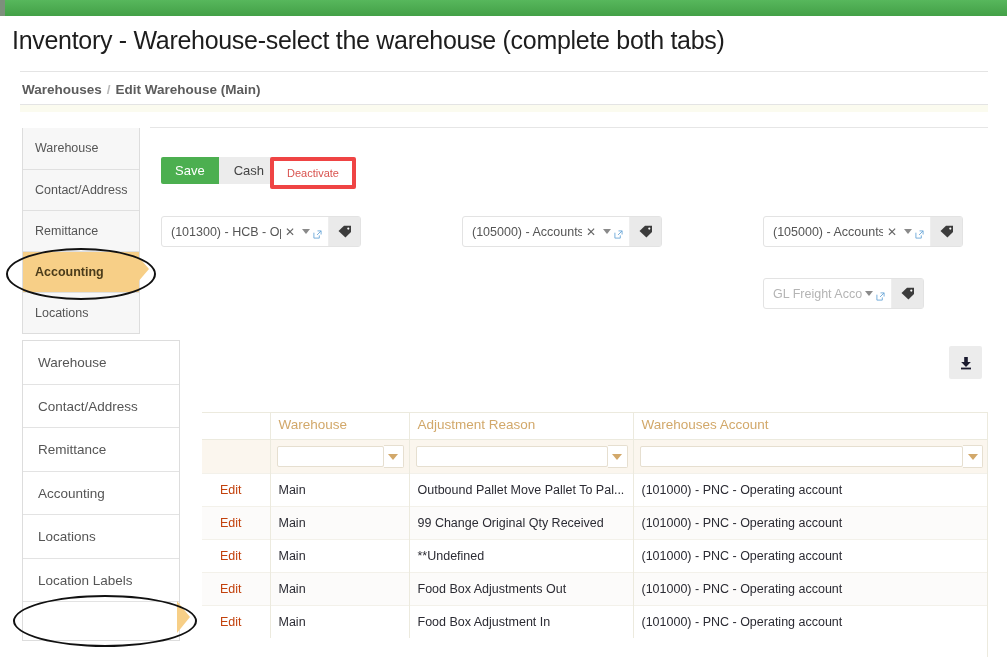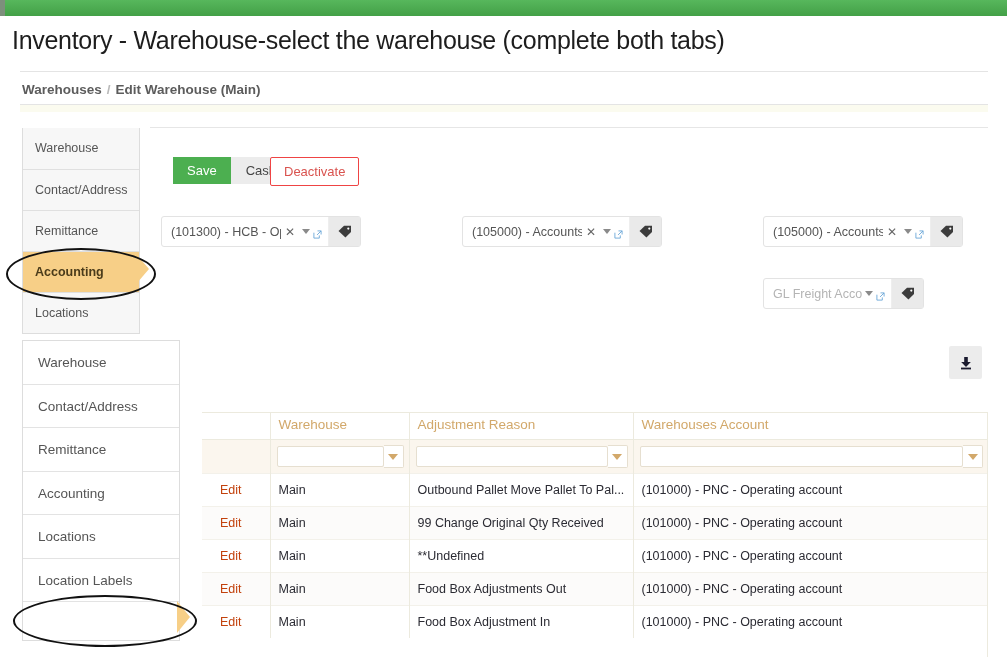--- a/index.html
+++ b/index.html
@@ -143,39 +143,38 @@
     overflow: hidden;
   }
   .btn-save {
     background: #4caf50;
     color: #fff;
     font-size: 13px;
     padding: 6px 14px;
     border: none;
     cursor: pointer;
     font-family: inherit;
-    margin-left: 12px;
   }
   .btn-reset {
     background: #ececec;
     color: #444;
     font-size: 13px;
     padding: 6px 15px;
     border: none;
     cursor: pointer;
     font-family: inherit;
   }
   .btn-deactivate {
     position: absolute;
     left: 270px; top: 157px;
     background: #fff;
     color: #d9534f;
-    font-size: 13px;
+    font-size: 11px;
     padding: 6px 13px;
-    border: 1px solid #ef4444;
+    border: 4px solid #ef4444;
     border-radius: 2px;
     cursor: pointer;
     font-family: inherit;
   }
 
   
   .field-wrap {
     position: absolute;
     display: flex;
     align-items: stretch;

